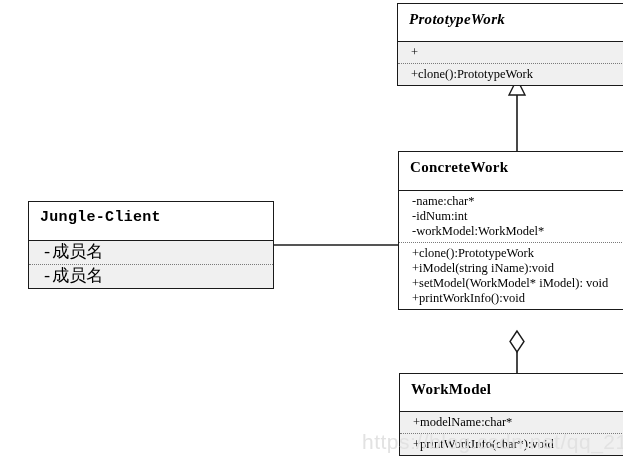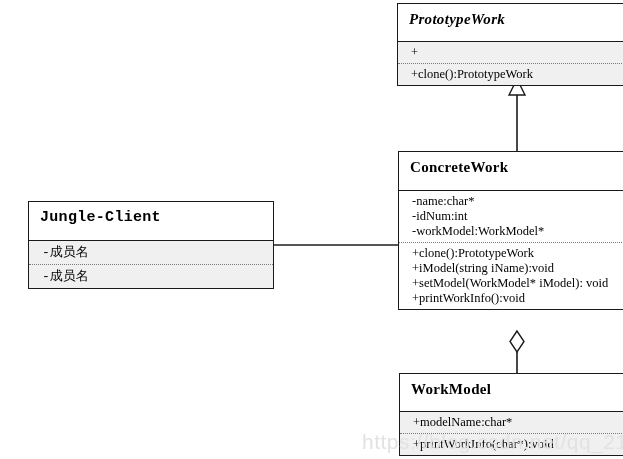--- a/index.html
+++ b/index.html
@@ -85,21 +85,21 @@
 
   #work-model {
     left: 375px; top: 373px; width: 238px;
   }
   #work-model .uml-title { height: 37px; }
 
   #jungle-client {
     left: 4px; top: 201px; width: 246px; font-family: Liberation Mono, monospace;
   }
   #jungle-client .uml-title { height: 38px; }
-  #jungle-client .uml-row { font-size: 13px; line-height: 17px; }
+  #jungle-client .uml-row { font-size: 17px; line-height: 17px; }
 
   
   #watermark {
     position: absolute;
     left: 338px;
     top: 430px;
     z-index: 3;
     font-family: "Liberation Sans", sans-serif;
     font-size: 21px;
     letter-spacing: 0.5px;

